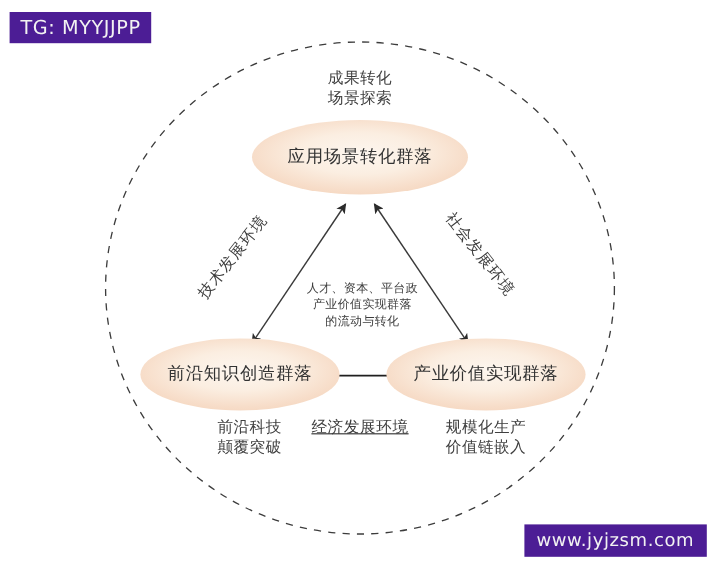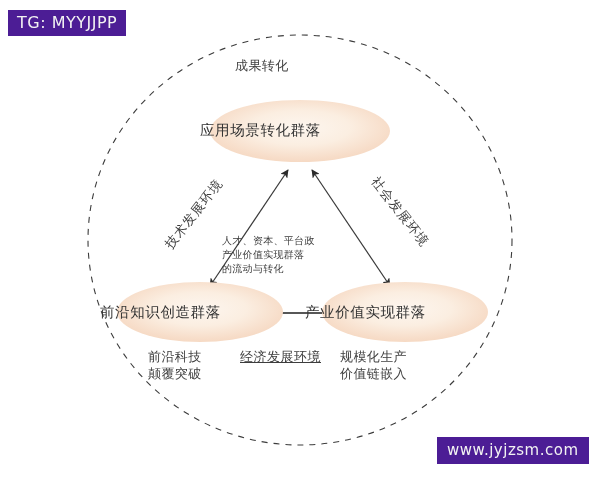--- a/index.html
+++ b/index.html
@@ -51,20 +51,21 @@
   #wm-bottom {
     left: 437px;
     top: 437px;
     font-size: 15px;
     padding: 4px 10px 5px 10px;
   }
 
   
   .label {
     position: absolute;
+    text-align: center;
     line-height: 1.32;
     white-space: nowrap;
     color: #3d3d3d;
   }
   .label .ln { display: block; }
 
   .node-label {
     font-size: 14.5px;
     color: #333333;
     letter-spacing: 0.6px;
@@ -92,21 +93,21 @@
   .rot-label {
     position: absolute;
     font-size: 13px;
     color: #3d3d3d;
     letter-spacing: 1px;
     white-space: nowrap;
     transform-origin: 50% 50%;
   }
 
   
-  #node-top-label { left: 200px; top: 122px; width: 200px; font-family: Liberation Mono, monospace; }
+  #node-top-label { left: 200px; top: 122px; width: 200px; }
   #node-left-label { left: 100px; top: 303px; width: 200px; }
   #node-right-label { left: 305px; top: 303px; width: 200px; }
 
   #label-top-outer { left: 235px; top: 57px; width: 130px; }
   #label-center { left: 222px; top: 234px; width: 160px; }
   #label-bottom-mid { left: 240px; top: 348px; width: 120px; text-decoration: underline; }
   #label-bottom-left { left: 148px; top: 348px; width: 120px; }
   #label-bottom-right { left: 340px; top: 348px; width: 130px; }
 
   #label-tech-env { left: 152px; top: 205px; transform: rotate(-52deg); }
@@ -148,20 +149,21 @@
   </svg>
 
   <div class="label node-label" id="node-top-label">应用场景转化群落</div>
 
   <div class="label node-label" id="node-left-label">前沿知识创造群落</div>
 
   <div class="label node-label" id="node-right-label">产业价值实现群落</div>
 
   <div class="label outer-label" id="label-top-outer">
     <span class="ln">成果转化</span>
+    <span class="ln">场景探索</span>
   </div>
 
   <div class="label outer-label" id="label-bottom-right">
     <span class="ln">规模化生产</span>
     <span class="ln">价值链嵌入</span>
   </div>
 
   <div class="label outer-label" id="label-bottom-left">
     <span class="ln">前沿科技</span>
     <span class="ln">颠覆突破</span>

